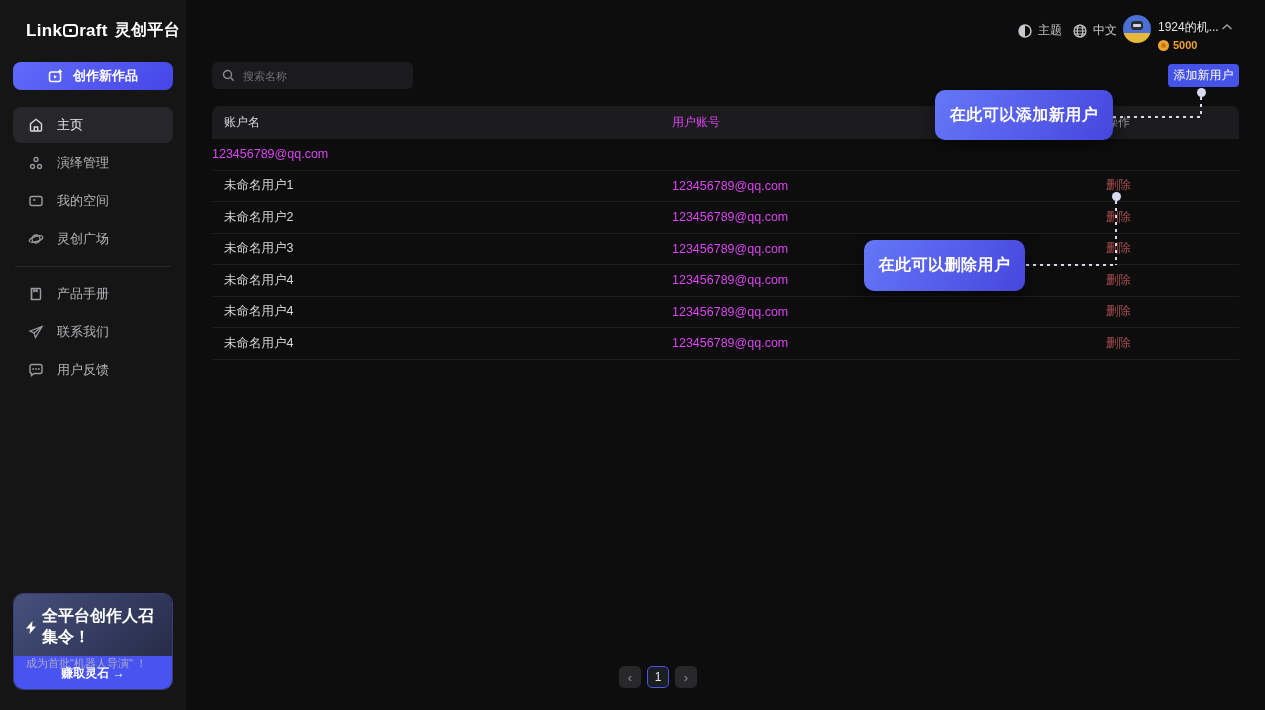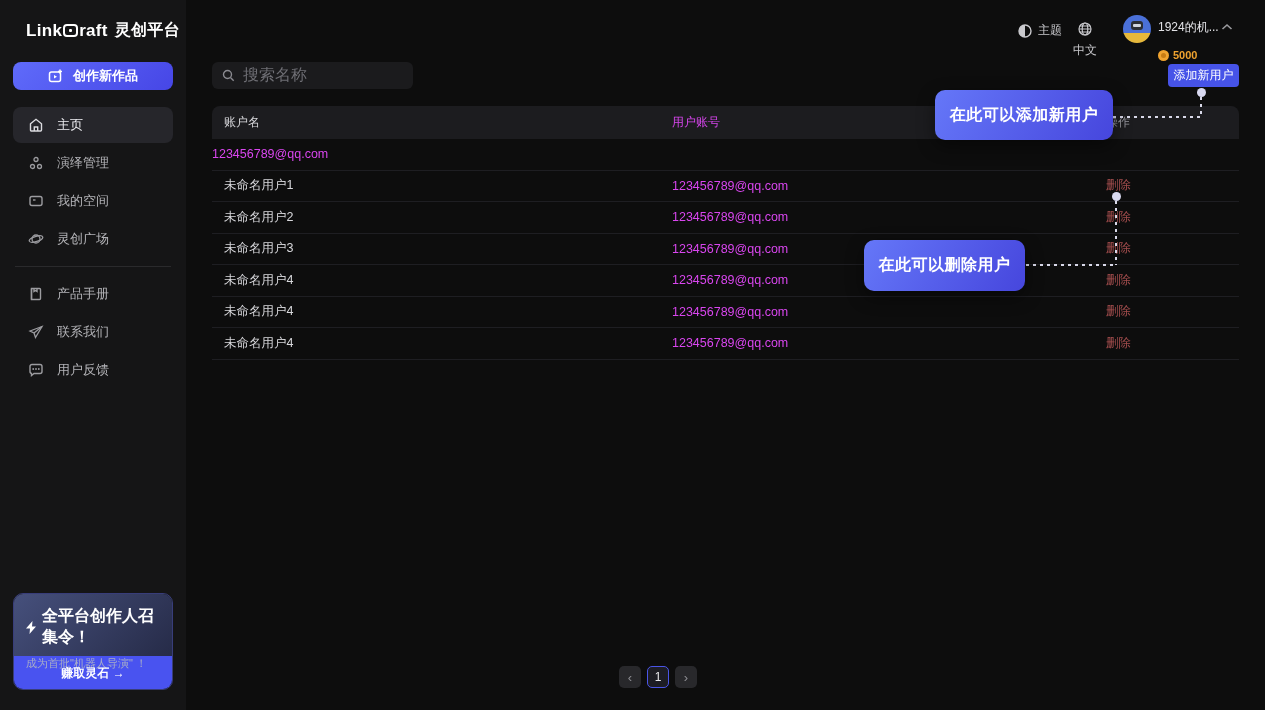--- a/index.html
+++ b/index.html
@@ -41,32 +41,32 @@
     font-size:12px; cursor:pointer; }
   .avatar { position:absolute; left:1123px; top:15px; width:28px; height:28px; border-radius:50%;
     background:linear-gradient(180deg,#4a70d8 0%,#4a70d8 64%,#e6b83c 64%,#e6b83c 100%);
     overflow:hidden; cursor:pointer; }
   .avatar::before { content:""; position:absolute; left:8px; top:6px; width:12px; height:9px;
     background:#2b2e35; border-radius:3px; }
   .avatar::after { content:""; position:absolute; left:10px; top:9px; width:8px; height:3px;
     background:#cfd4dd; border-radius:1px; }
   .userblock { position:absolute; left:1158px; top:19px; }
   .username { color:#e2e2e6; font-size:12px; }
-  .coinrow { display:flex; align-items:center; gap:4px; margin-top:13px; }
+  .coinrow { display:flex; align-items:center; gap:4px; margin-top:3px; }
   .coin { width:11px; height:11px; border-radius:50%; background:#f0a32f; position:relative; }
   .coin::after { content:""; position:absolute; left:3px; top:3px; width:5px; height:5px;
     border-radius:50%; background:#c77c14; }
   .coinval { color:#f0a32f; font-size:11px; font-weight:700; }
   .chev-up { position:absolute; left:1221px; top:23px; color:#9a9a9e; cursor:pointer; }
 
   
   .search { position:absolute; left:212px; top:62px; width:201px; height:27px; background:#1b1b1d;
     border-radius:6px; display:flex; align-items:center; padding:0 10px; gap:8px; }
-  .search input { background:transparent; border:none; outline:none; color:#737373; font-size:16px;
-    width:100%; font-family:Liberation Mono, monospace; }
+  .search input { background:transparent; border:none; outline:none; color:#737373; font-size:11px;
+    width:100%; font-family:Liberation Sans, sans-serif; }
   .search input::placeholder { color:#6e6e74; }
 
   .add-btn { position:absolute; left:1168px; top:64px; width:71px; height:23px; background:#4653e8;
     border-radius:4px; color:#fff; font-size:12px; display:flex; align-items:center;
     justify-content:center; cursor:pointer; }
 
   .table { position:absolute; left:212px; top:106px; width:1027px; }
   .thead { height:33px; background:#1c1c1f; border-radius:8px 8px 0 0; display:flex; align-items:center;
     color:#97979d; font-size:12px; }
   .trow { height:31.5px; display:flex; align-items:center; border-bottom:1px solid #1e1e22; font-size:12.5px; }
@@ -208,21 +208,21 @@
   <div class="topbar-group" style="left:1018px; top:22px;">
     <span>
       <svg width="14" height="14" viewBox="0 0 14 14">
         <circle cx="7" cy="7" r="6" fill="none" stroke="#c9c9cd" stroke-width="1.4"></circle>
         <path d="M7 1a6 6 0 0 0 0 12z" fill="#c9c9cd"></path>
       </svg>
     </span>
     <span>主题</span>
   </div>
 
-  <div class="topbar-group" style="left:1073px; top:22px;flex-direction:column;">
+  <div class="topbar-group" style="left:1073px; top:22px;">
     <span>
       <svg width="14" height="14" viewBox="0 0 14 14" fill="none" stroke="#c9c9cd" stroke-width="1.2">
         <circle cx="7" cy="7" r="6"></circle>
         <ellipse cx="7" cy="7" rx="2.8" ry="6"></ellipse>
         <path d="M1 7h12M1.8 4h10.4M1.8 10h10.4"></path>
       </svg>
     </span>
     <span>中文</span>
   </div>
 

